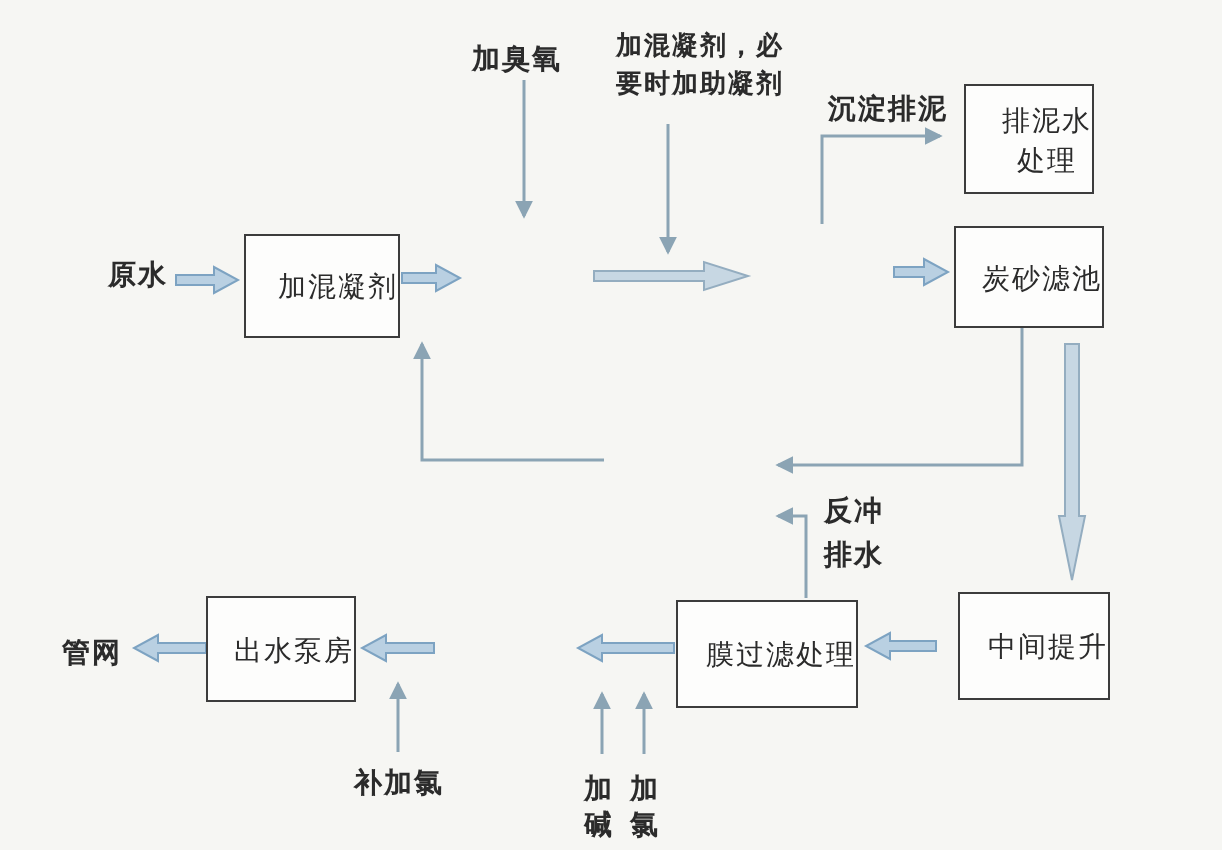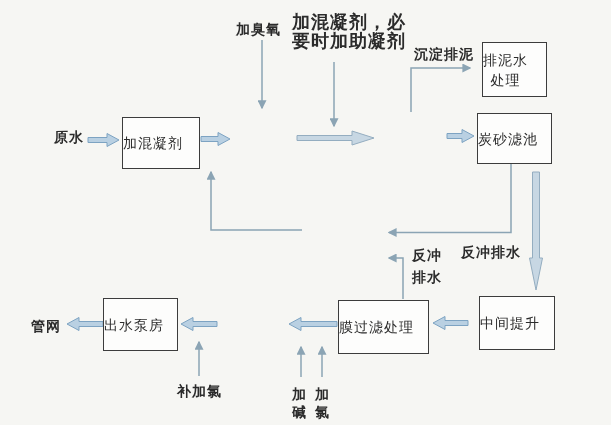--- a/index.html
+++ b/index.html
@@ -8,21 +8,21 @@
     background:#f6f6f3;
     font-family:"Liberation Sans","DejaVu Sans",sans-serif;
     color:#2b2b2b;
   }
   .connectors{position:absolute;left:0;top:0;}
   .blk{fill:#b9d0e2;stroke:#7da3c2;stroke-width:1;}
   .thick{fill:#c7d7e3;stroke:#94adc0;stroke-width:1;}
   .thin{fill:none;stroke:#8ba4b4;stroke-width:1.5;}
   .box{
     position:absolute;background:#fdfdfc;border:1.5px solid #3c3c3c;
-    display:flex;align-items:center;justify-content:flex-start;
+    display:flex;align-items:center;justify-content:flex-end;
     text-align:center;font-size:14px;line-height:20px;letter-spacing:1px;
   }
   .box span{white-space:pre-line;}
   .lbl{
     position:absolute;font-size:14px;line-height:20px;letter-spacing:1px;
     white-space:pre-line;
     font-weight:bold;
   }
 </style>
 </head>
@@ -75,24 +75,23 @@
   <div class="box" style="left:338px;top:300px;width:89px;height:52px">
     <span>膜过滤处理</span>
   </div>
   <div class="box" style="left:103px;top:298px;width:73px;height:51px">
     <span>出水泵房</span>
   </div>
 
   <div class="lbl" style="left:54px;top:127px">原水</div>
   <div class="lbl" style="left:31px;top:316px">管网</div>
   <div class="lbl" style="left:236px;top:19px">加臭氧</div>
-  <div class="lbl" style="left:292px;top:13px;font-size:18px;line-height:19px">加混凝剂，必
+  <div class="lbl" style="left:308px;top:13px;font-size:13px;line-height:19px">加混凝剂，必
 要时加助凝剂</div>
   <div class="lbl" style="left:414px;top:44px">沉淀排泥</div>
-  <div class="lbl" style="left:461px;top:242px">反冲排水</div>
   <div class="lbl" style="left:412px;top:244px;line-height:22px">反冲
 排水</div>
   <div class="lbl" style="left:177px;top:381px">补加氯</div>
   <div class="lbl" style="left:292px;top:385px;line-height:18px;text-align:center">加
 碱</div>
   <div class="lbl" style="left:315px;top:385px;line-height:18px;text-align:center">加
 氯</div>
 
 </div>
 

